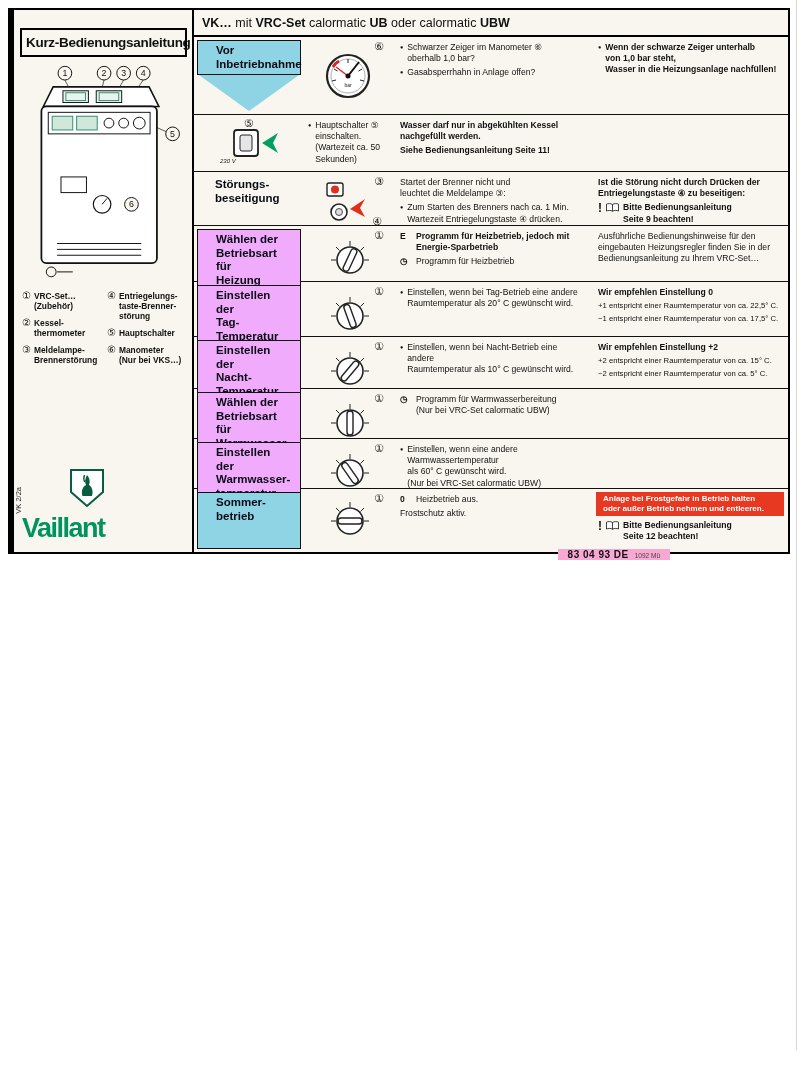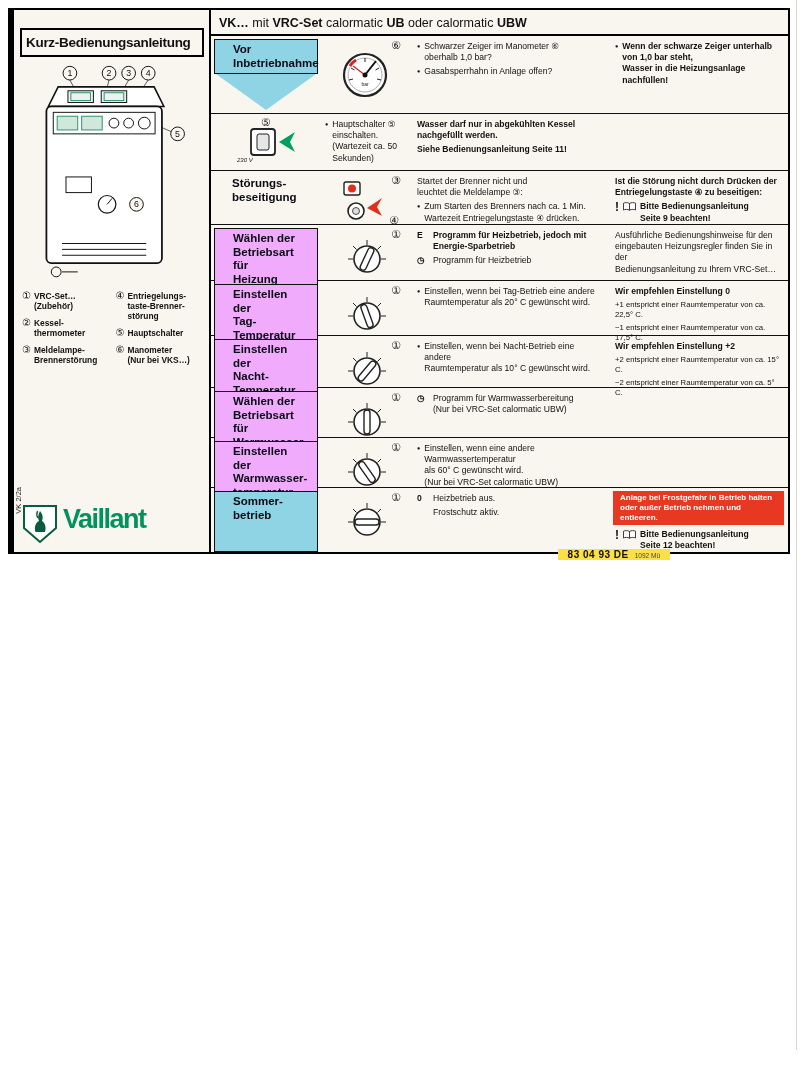--- a/index.html
+++ b/index.html
@@ -5,30 +5,30 @@
   * { margin:0; padding:0; box-sizing:border-box; }
   html,body { width:802px; height:1065px; background:#ffffff; font-family:"Liberation Sans", sans-serif; color:#111; }
   .page { position:relative; width:802px; height:1065px; background:#fff; overflow:hidden; }
   .scan-edge { position:absolute; right:5px; top:0; width:1px; height:1050px; background:#d9d9d4; }
   .punch-dot { position:absolute; width:8px; height:8px; border-radius:50%; background:#000; }
 
   .document { position:absolute; left:8px; top:8px; width:782px; height:546px;
               background:#f8f6ee; border:2px solid #000; border-left:6px solid #000; display:flex; }
 
   
-  .left-panel { width:197px; border-right:2px solid #000; position:relative; flex:0 0 auto; }
+  .left-panel { width:180px; border-right:2px solid #000; position:relative; flex:0 0 auto; }
   .doc-title { margin:18px 5px 4px 6px; border:2px solid #000; padding:5px 4px; font-weight:bold;
                font-size:13.5px; letter-spacing:-0.3px; white-space:nowrap; background:#f8f6ee; }
   .boiler-wrap { text-align:center; }
   .legend { display:flex; gap:4px; padding:0 4px 0 8px; }
   .legend-col { flex:1; }
   .legend-item { display:flex; gap:3px; margin-bottom:7px; font-weight:bold; font-size:8.4px; line-height:1.2; }
   .lnum { font-size:10px; font-weight:normal; line-height:1; }
   .pre { white-space:pre-line; }
-  .brand { position:absolute; left:8px; bottom:8px; display:flex; align-items:flex-start; gap:5px; }
+  .brand { position:absolute; left:8px; bottom:8px; display:flex; align-items:flex-end; gap:5px;flex-direction:column; }
   .brand-text { font-size:27px; font-weight:bold; color:#00935e; letter-spacing:-1.5px; }
   .side-code { position:absolute; left:0; bottom:38px; writing-mode:vertical-rl; transform:rotate(180deg);
                font-size:7.5px; color:#222; }
 
   
   .right-panel { flex:1; display:flex; flex-direction:column; position:relative; }
   .panel-header { padding:6px 8px 4px 8px; border-bottom:2px solid #000; font-size:12.5px; height:27px; }
   .panel-header .b { font-weight:bold; }
   .rows { flex:1; display:flex; flex-direction:column; }
   .row { display:grid; grid-template-columns:110px 92px 198px 1fr; border-bottom:1.5px solid #111; }
@@ -50,32 +50,32 @@
   .co-tr { top:4px; right:12px; }
   .co-tc { top:3px; left:50%; transform:translateX(-50%); }
   .co-br { bottom:5px; right:14px; }
 
   .cell-main { padding:5px 8px 4px 4px; font-size:8.6px; line-height:1.3; }
   .bullet { display:flex; margin-bottom:3px; }
   .bullet::before { content:"●"; font-size:5.5px; margin-right:4px; margin-top:2px; flex:0 0 auto; }
   .symline { display:flex; gap:7px; margin-bottom:3px; }
   .sym { font-weight:bold; min-width:9px; flex:0 0 auto; }
   .b { font-weight:bold; }
-  .indent { margin-left:16px; }
+  .indent { }
 
   .cell-note { padding:5px 8px 4px 4px; font-size:8.6px; line-height:1.3; }
   .nb { font-weight:bold; white-space:pre-line; margin-bottom:3px; }
   .nl { font-size:7.7px; margin-bottom:3px; white-space:pre-line; }
   .warn { background:#e73822; color:#fff; font-weight:bold; font-size:8px; line-height:1.25;
           padding:2px 7px; white-space:pre-line; margin:-2px -4px 4px -2px; }
   .ref { display:flex; align-items:flex-start; gap:4px; font-weight:bold; margin-top:2px; }
   .excl { font-size:12px; line-height:1; }
   .book { margin-top:1px; flex:0 0 auto; }
 
-  .footer { position:absolute; right:118px; bottom:-8px; background:#fde047; padding:0 10px;
+  .footer { position:absolute; right:118px; bottom:-8px; background:#f9a8d4; padding:0 10px;
             display:flex; align-items:baseline; gap:6px; }
   .fcode { font-weight:bold; font-size:10px; letter-spacing:0.5px; }
   .fprint { font-size:6.5px; color:#444; }
 </style>
 </head>
 <body>
 
 <div class="page">
   <div class="scan-edge"></div>
   <div class="punch-dot" style="left:12px; top:13px;"></div>

